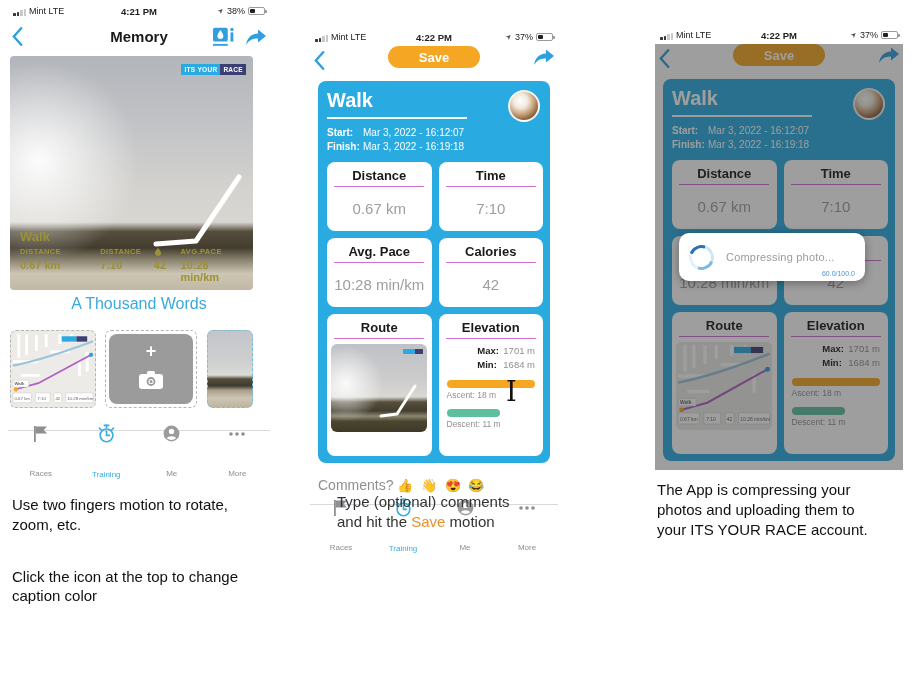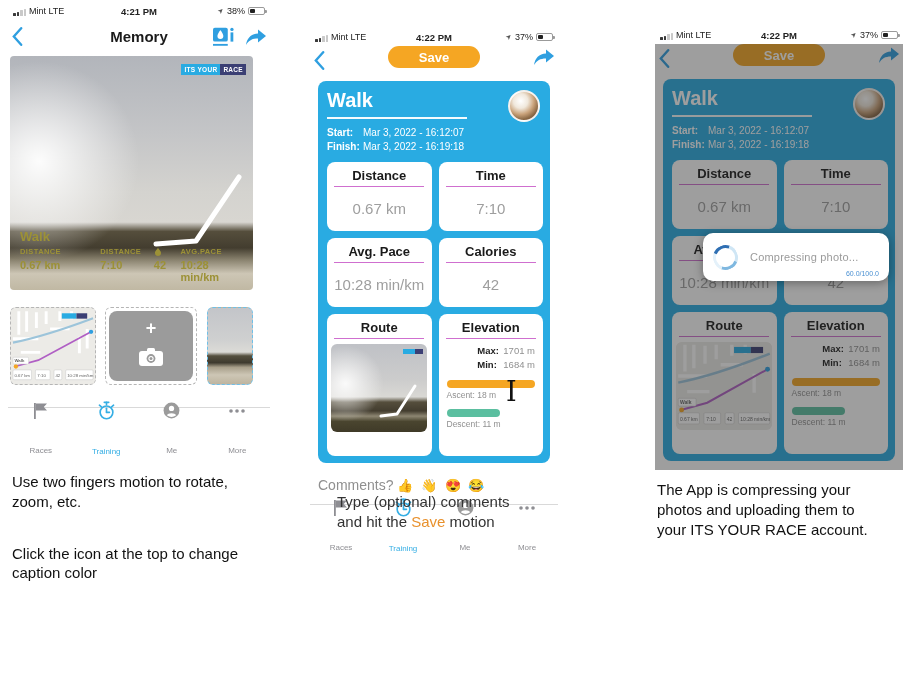--- a/index.html
+++ b/index.html
@@ -109,21 +109,21 @@
   .comments { margin-top:14px; padding-left:8px; font-size:14px; color:#8f8f8f; }
   .comments .emojis { color:#f0b13c; font-size:13px; margin-left:4px; letter-spacing:2px; }
   .p2-divider { border-top:1px solid #d9d9d9; margin-top:11px; }
 
   .notes2 { position:absolute; left:337px; top:492px; width:200px; font-size:15px; color:#333; line-height:1.32; }
   .save-word { color:#e8912d; }
   .notes3 { position:absolute; left:657px; top:480px; width:228px; font-size:15px; color:#111; line-height:1.32; }
 
   
   .dim-overlay { position:absolute; left:0; right:0; top:16px; bottom:0; background:rgba(40,40,40,.45); z-index:5; }
-  .toast { position:absolute; left:48px; top:205px; width:186px; height:48px; background:#fff; border-radius:10px; box-shadow:0 2px 10px rgba(0,0,0,.35); z-index:6; display:flex; align-items:center; padding:0 10px; }
+  .toast { position:absolute; left:24px; top:205px; width:186px; height:48px; background:#fff; border-radius:10px; box-shadow:0 2px 10px rgba(0,0,0,.35); z-index:6; display:flex; align-items:center; padding:0 10px; }
   .spinner { width:25px; height:25px; border-radius:50%; border:3px solid; border-color:#2f6fb3 #cfe6f5 #7fb8e0 #e4f1fa; transform:rotate(-25deg); flex:none; }
   .toast-text { font-size:11px; color:#9b9b9b; margin-left:12px; letter-spacing:.2px; }
   .toast-progress { position:absolute; right:10px; bottom:4px; font-size:7px; color:#4a90d2; }
 
   
   .ibeam { position:absolute; left:506px; top:376px; font-family:"DejaVu Serif",serif; font-size:27px; color:#111; z-index:9; font-weight:normal; }
 
   svg text { font-family:"Liberation Sans",sans-serif; }
 </style>
 </head>
@@ -201,20 +201,21 @@
           <div class="po-value">42</div>
         </div>
         <div class="po-col4">
           <div class="po-label">AVG.PACE</div>
           <div class="po-value">10:28 min/km</div>
         </div>
       </div>
     </div>
   </div>
 
+  <div class="caption">A Thousand Words</div>
 
   <div class="thumbs">
     <div class="thumb thumb-map">
       <svg viewBox="0 0 86 75">
         <rect width="86" height="75" fill="#ecebe7"></rect>
         <g stroke="#fff" stroke-width="3" fill="none">
           <path d="M8,2 V26"></path>
             <path d="M16,2 V23"></path>
             <path d="M26,3 V19"></path>
             <path d="M36,2 V15"></path>

